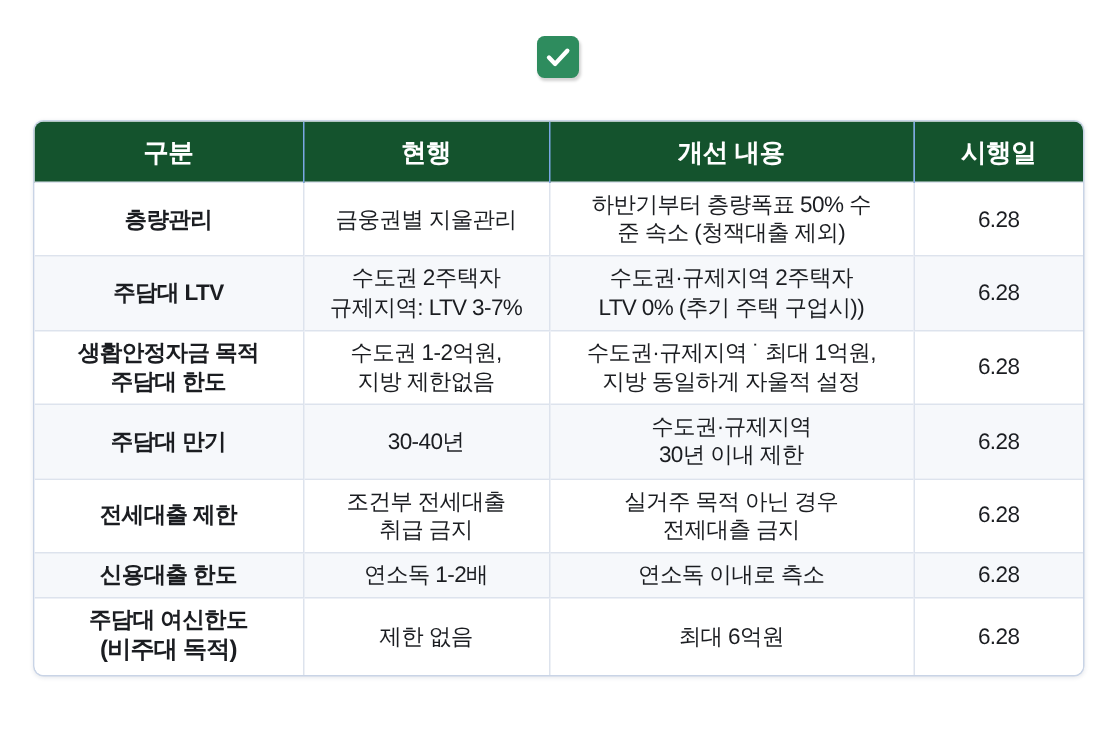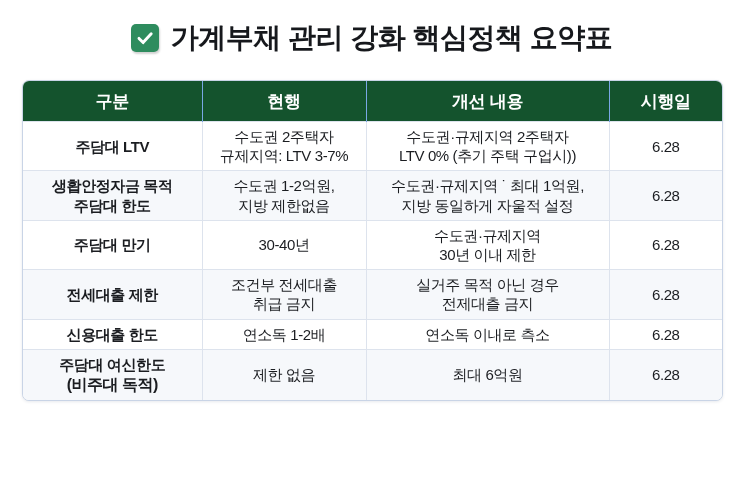--- a/index.html
+++ b/index.html
@@ -139,21 +139,20 @@
 <body>
 
 <div class="page">
 
   <div class="title-bar">
     <span class="check-icon">
       <svg width="20" height="20" viewBox="0 0 20 20" aria-hidden="true">
         <path d="M4 10.4 L8.1 14.6 L16.2 5.8" fill="none" stroke="#ffffff" stroke-width="2.9" stroke-linecap="round" stroke-linejoin="round"></path>
       </svg>
     </span>
-    <span class="title-text">가계부채 관리 강화 핵심정책 요약표</span>
   </div>
 
   <div class="table-wrap">
     <table class="policy">
       <colgroup>
         <col class="c1">
           <col class="c2">
           <col class="c3">
           <col class="c4">
       </colgroup>
@@ -161,20 +160,33 @@
         <tr>
           <th>구분</th>
           <th>현행</th>
           <th>개선 내용</th>
           <th>시행일</th>
         </tr>
       </thead>
       <tbody id="table-body">
           <tr>
             <td class="cat">
+              <span class="cell-line">층량관리</span>
+            </td>
+            <td>
+              <span class="cell-line">금웅권별 지울관리</span>
+            </td>
+            <td>
+              <span class="cell-line">하반기부터 층량폭표 50% 수</span>
+              <span class="cell-line">준 속소 (청잭대출 제외)</span>
+            </td>
+            <td class="date">6.28</td>
+          </tr>
+          <tr>
+            <td class="cat">
               <span class="cell-line">주담대 LTV</span>
             </td>
             <td>
               <span class="cell-line">수도권 2주택자</span>
               <span class="cell-line">규제지역: LTV 3-7%</span>
             </td>
             <td>
               <span class="cell-line">수도권·규제지역 2주택자</span>
               <span class="cell-line">LTV 0% (추기 주택 구업시))</span>
             </td>

